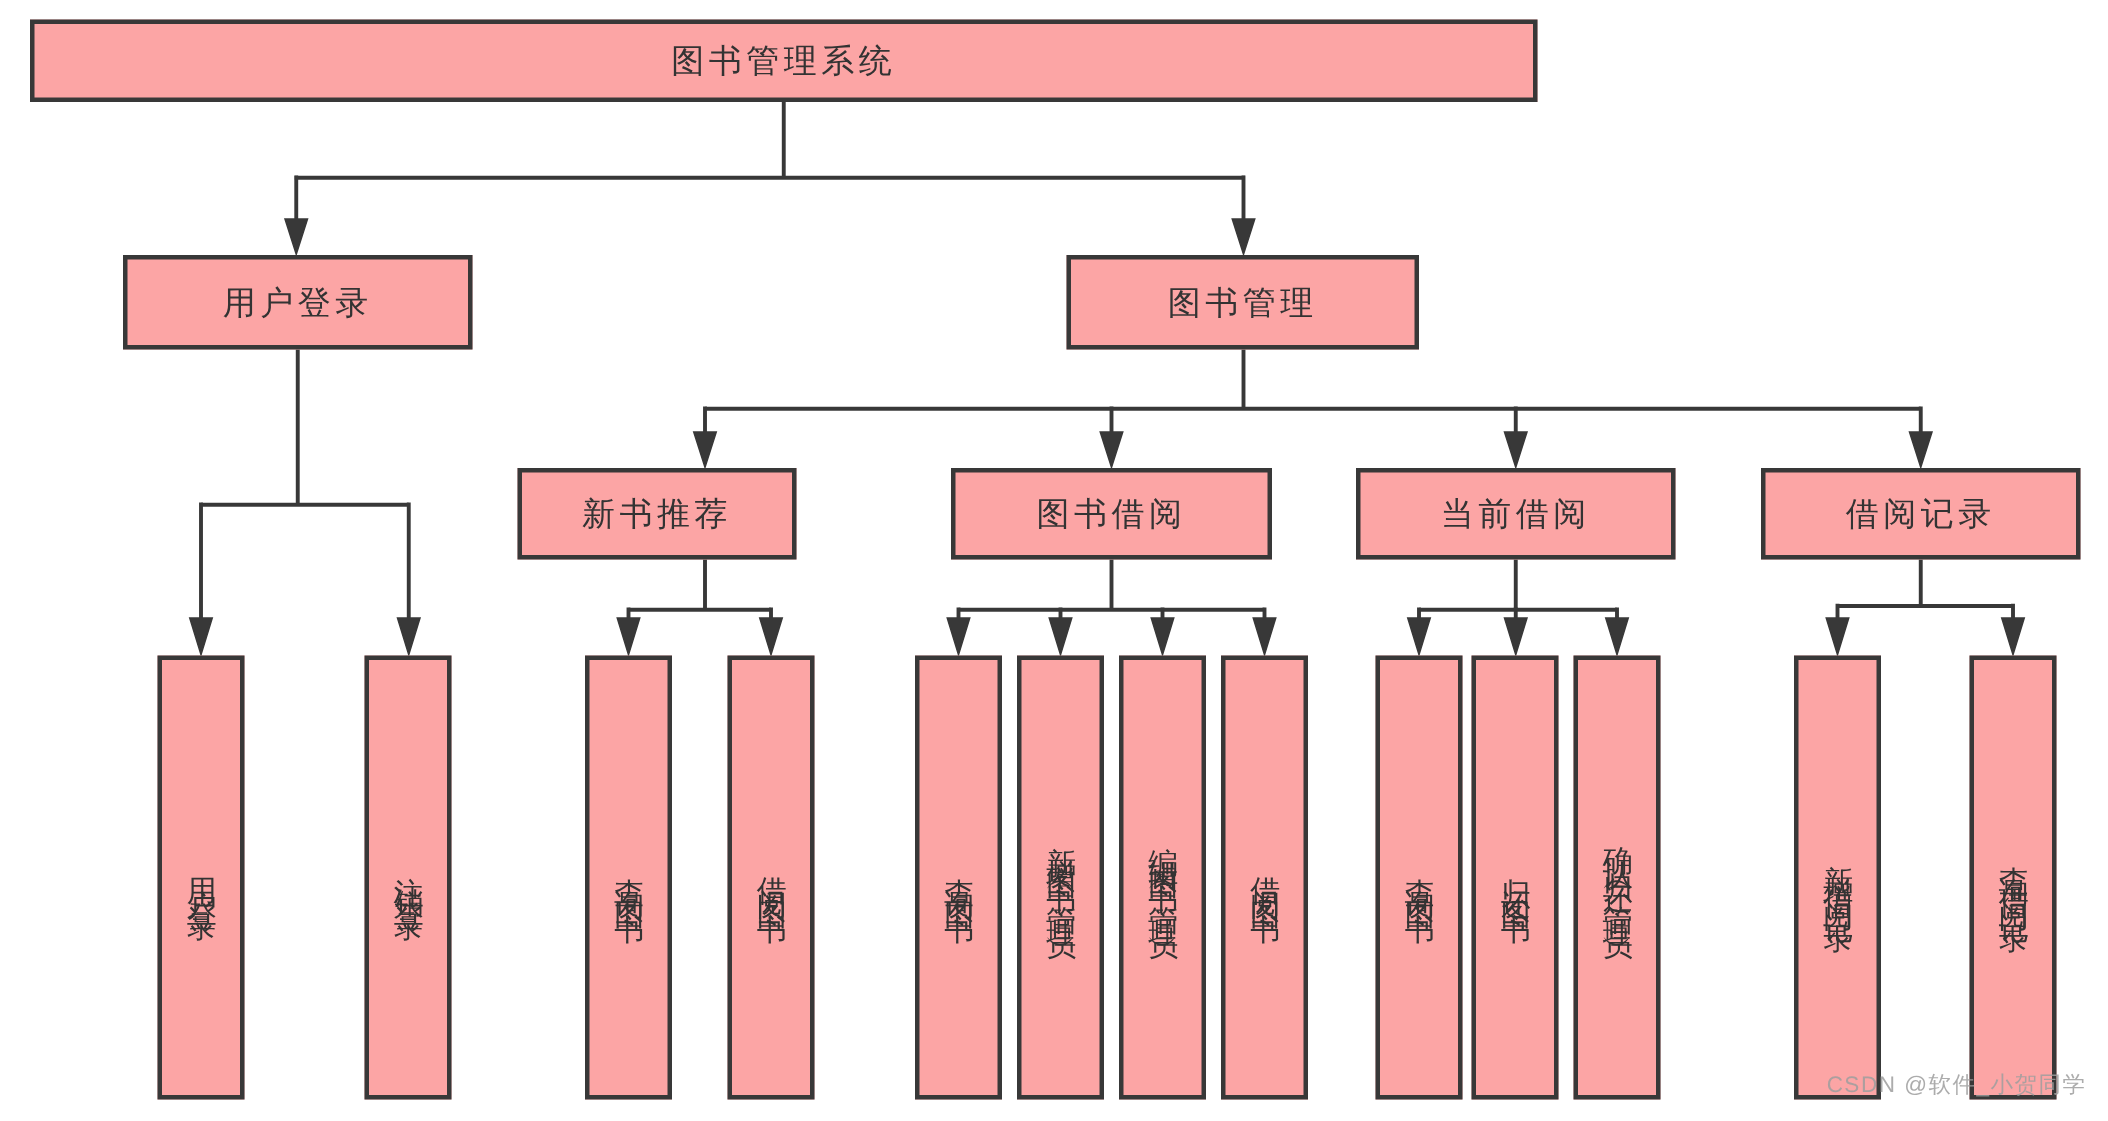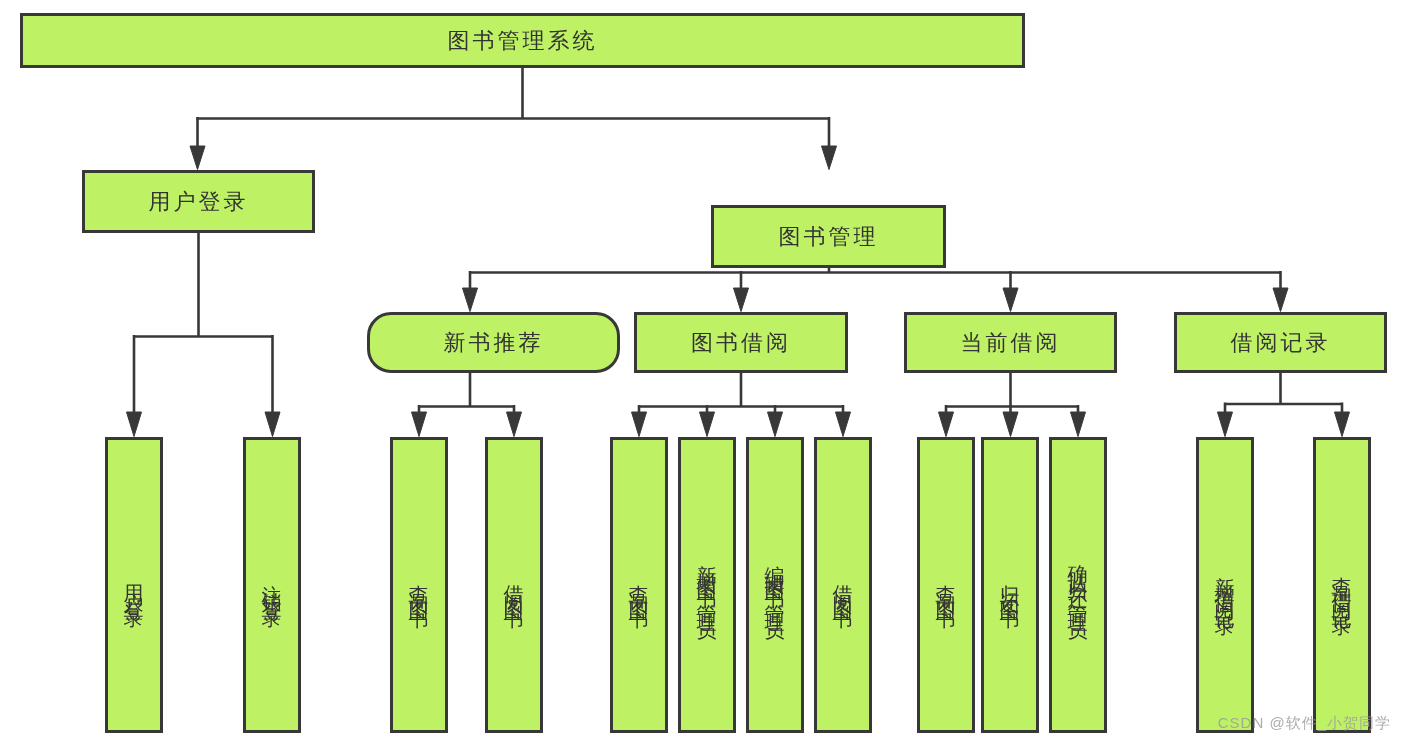--- a/index.html
+++ b/index.html
@@ -8,21 +8,21 @@
     width:1405px;height:747px;
     background:#ffffff;
     font-family:"Liberation Sans", sans-serif;
     overflow:hidden;
   }
   .connectors{position:absolute;left:0;top:0;z-index:1;}
   .node{
     position:absolute;
     box-sizing:border-box;
     border:3px solid #383838;
-    background:#bef264;
+    background:#fca5a5;
     color:#333333;
     display:flex;
     align-items:center;
     justify-content:center;
     z-index:2;
   }
   .h-node{
     font-size:22px;
     letter-spacing:3px;
     white-space:nowrap;
@@ -122,23 +122,23 @@
         <polygon points="1217.5,412 1232.5,412 1225,436.5" stroke-width="1"></polygon>
         <line x1="1342" y1="402.5" x2="1342" y2="413"></line>
         <polygon points="1334.5,412 1349.5,412 1342,436.5" stroke-width="1"></polygon>
       </g>
     </g>
   </svg>
 
   <div class="node h-node" style="left:20px;top:13px;width:1005px;height:55px;">图书管理系统</div>
 
   <div class="node h-node" style="left:82px;top:170px;width:233px;height:63px;">用户登录</div>
-  <div class="node h-node" style="left:711px;top:170px;width:235px;height:63px;margin-top:35px;">图书管理</div>
+  <div class="node h-node" style="left:711px;top:170px;width:235px;height:63px;">图书管理</div>
 
-  <div class="node h-node" style="left:367px;top:312px;width:253px;height:61px;border-radius:24px;">新书推荐</div>
+  <div class="node h-node" style="left:345px;top:312px;width:186px;height:61px;">新书推荐</div>
   <div class="node h-node" style="left:904px;top:312px;width:213px;height:61px;">当前借阅</div>
   <div class="node h-node" style="left:634px;top:312px;width:214px;height:61px;">图书借阅</div>
   <div class="node h-node" style="left:1174px;top:312px;width:213px;height:61px;">借阅记录</div>
 
   <div class="node leaf" style="left:105px;top:437px;width:58px;height:296px;">用户登录</div>
   <div class="node leaf" style="left:243px;top:437px;width:58px;height:296px;">注销登录</div>
 
   <div class="node leaf" style="left:390px;top:437px;width:58px;height:296px;">查询图书</div>
   <div class="node leaf" style="left:485px;top:437px;width:58px;height:296px;">借阅图书</div>
 

